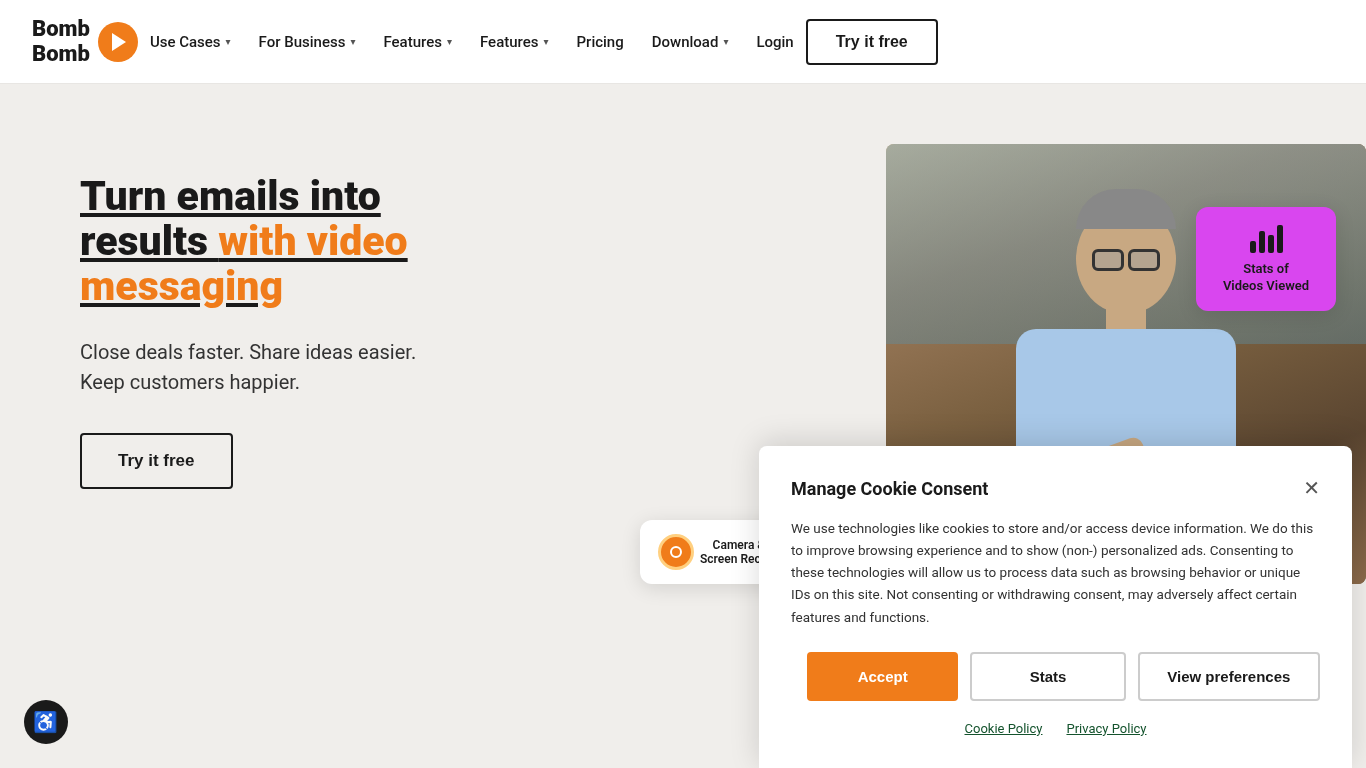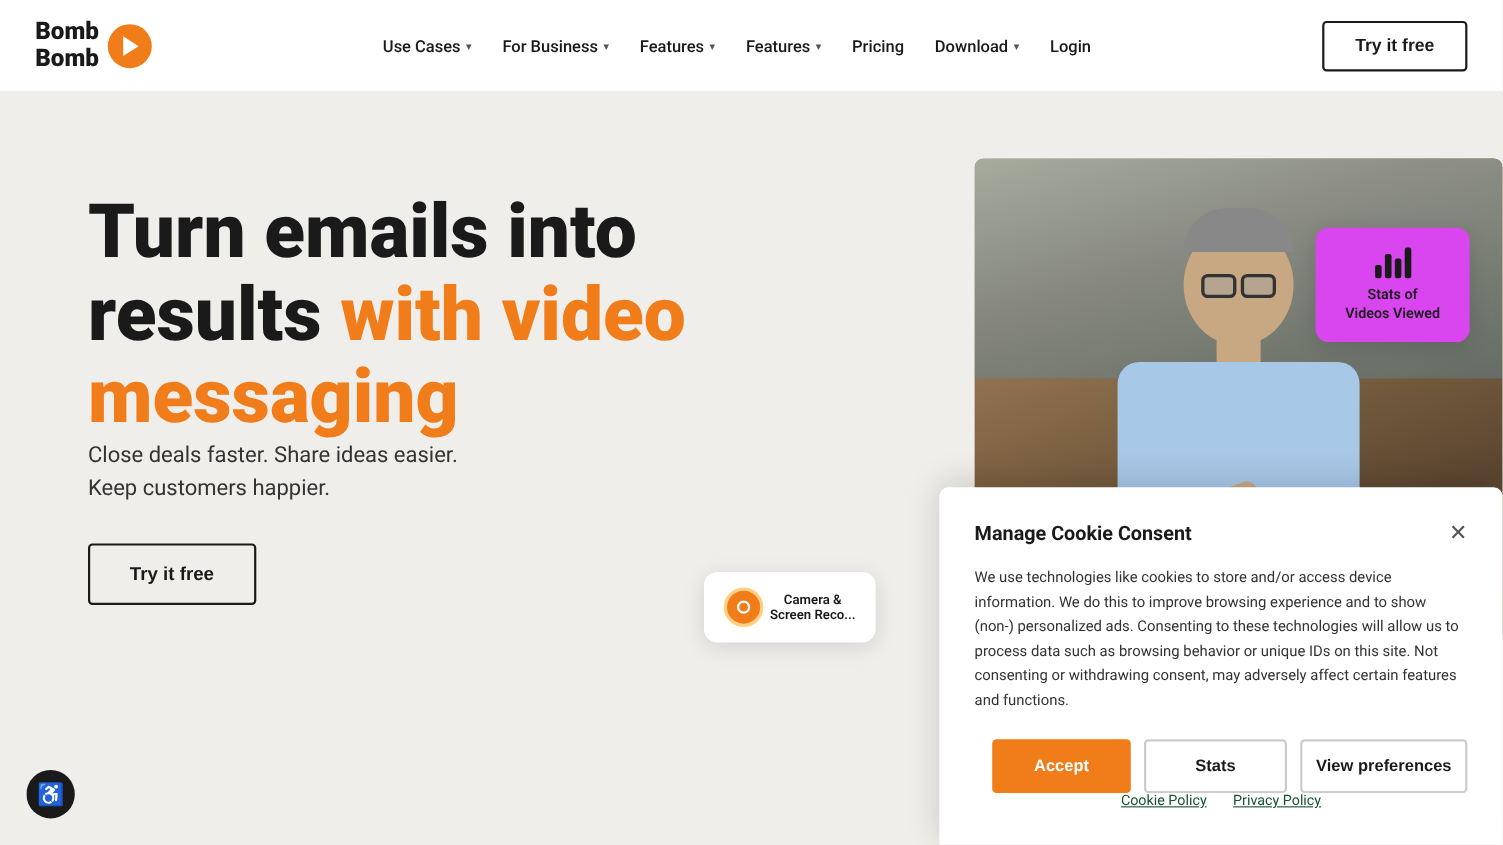--- a/index.html
+++ b/index.html
@@ -10,21 +10,21 @@
       height: 768px;
       overflow: hidden;
       position: relative;
     }
 
     
     header {
       background: #fff;
       display: flex;
       align-items: center;
-      justify-content: space-between;
+      justify-content: flex-start;
       padding: 0 32px;
       height: 84px;
       border-bottom: 1px solid #e8e6e3;
       position: relative;
       z-index: 10;
     }
     .logo {
       display: flex;
       align-items: center;
       gap: 8px;
@@ -108,24 +108,26 @@
       position: relative;
       height: calc(768px - 84px);
     }
 
     .hero-left {
       flex: 0 0 560px;
       padding-top: 30px;
     }
 
     .hero-title {
-      font-size: 68px;
+      font-size: 41px;
       font-weight: 900;
       color: #1a1a1a;
       line-height: 1.1;
+      margin-bottom: 28px;
+      text-decoration: underline;
     }
     .hero-title .highlight {
       color: #f07c1a;
     }
 
     .hero-subtitle {
       font-size: 20px;
       color: #333;
       line-height: 1.5;
       margin-bottom: 36px;
@@ -230,22 +232,22 @@
     
     .cookie-overlay {
       position: fixed;
       inset: 0;
       z-index: 1000;
       pointer-events: none;
     }
     .cookie-modal {
       position: fixed;
       bottom: 0;
-      right: 0;
-      width: 512px;
+      right: 14px;
+      width: 593px;
       background: #fff;
       border-radius: 8px 8px 0 0;
       padding: 32px;
       box-shadow: 0 -4px 30px rgba(0,0,0,0.15);
       pointer-events: all;
       z-index: 1001;
     }
     .cookie-header {
       display: flex;
       justify-content: space-between;
@@ -267,20 +269,21 @@
     }
     .cookie-text {
       font-size: 13.5px;
       color: #333;
       line-height: 1.65;
       margin-bottom: 24px;
     }
     .cookie-buttons {
       display: flex;
       gap: 12px;
+      margin-bottom: 20px;
       padding-left: 16px;
     }
     .btn-accept {
       flex: 1;
       padding: 14px 8px;
       background: #f07c1a;
       color: #fff;
       border: none;
       border-radius: 4px;
       font-size: 15px;

